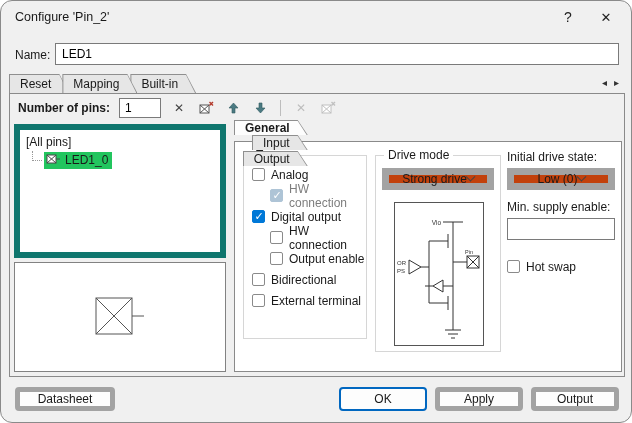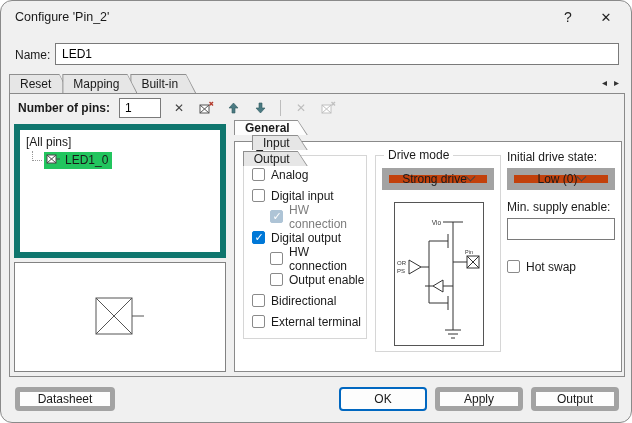--- a/index.html
+++ b/index.html
@@ -222,24 +222,20 @@
         </div>
     </div>
 
     <div class="sub-panel">
 
       <div class="group type-group">
         <span class="group-label">Type</span>
         <div class="cbrow" data-checked="false" data-enabled="true">
           <span class="cb"></span>
             <span class="cbl">Analog</span>
-        </div>
-        <div class="cbrow" data-checked="false" data-enabled="true">
-          <span class="cb"></span>
-            <span class="cbl">Digital input</span>
         </div>
         <div class="cbrow indent" data-checked="true" data-enabled="false">
           <span class="cb"></span>
             <span class="cbl">HW connection</span>
         </div>
         <div class="cbrow" data-checked="true" data-enabled="true">
           <span class="cb"></span>
             <span class="cbl">Digital output</span>
         </div>
         <div class="cbrow indent" data-checked="false" data-enabled="true">

